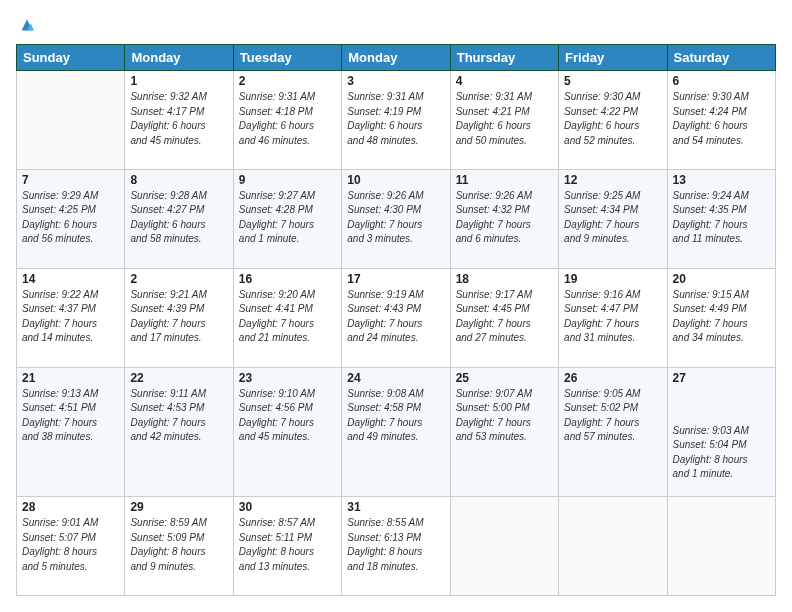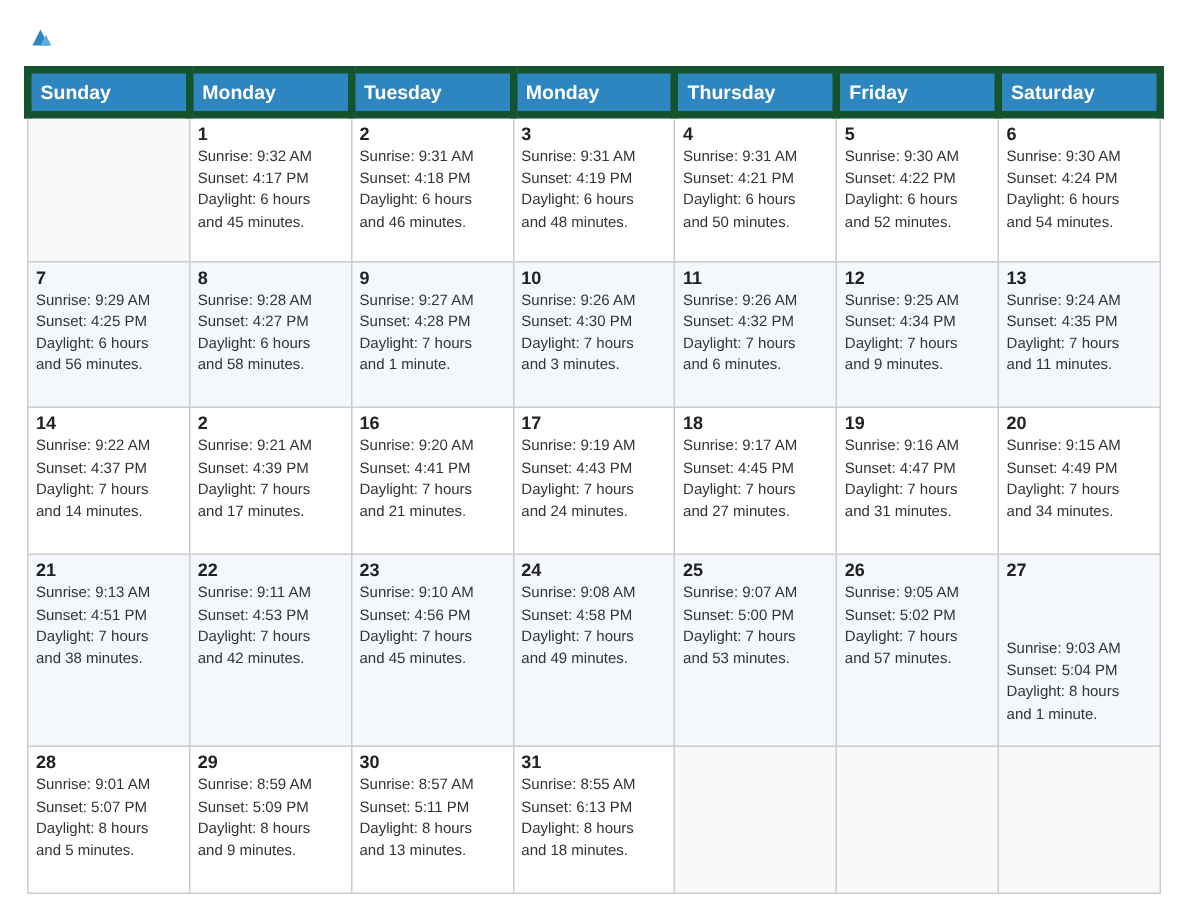--- a/index.html
+++ b/index.html
@@ -58,40 +58,41 @@
       border-collapse: collapse;
       flex: 1;
       table-layout: fixed;
     }
     .calendar-table th {
       background: #2e86c1;
       color: #fff;
       text-align: left;
       padding: 5px 6px;
       font-size: 13px;
-      border: 5px solid #14532d;
+      border: 1px solid #14532d;
     }
     .calendar-table td {
       border: 1px solid #ccc;
       vertical-align: top;
       padding: 3px 5px;
       font-size: 10.5px;
       color: #222;
       height: 90px;
     }
     .day-num {
       font-weight: bold;
       font-size: 12px;
       display: block;
       margin-bottom: 2px;
     }
     .day-info {
       font-size: 10px;
       color: #333;
       line-height: 1.45;
+      font-style: italic;
     }
     .empty-cell {
       background: #f9f9f9;
     }
     .row-alt td {
       background: #f4f8fc;
     }
   </style>
 </head>
 <body>

